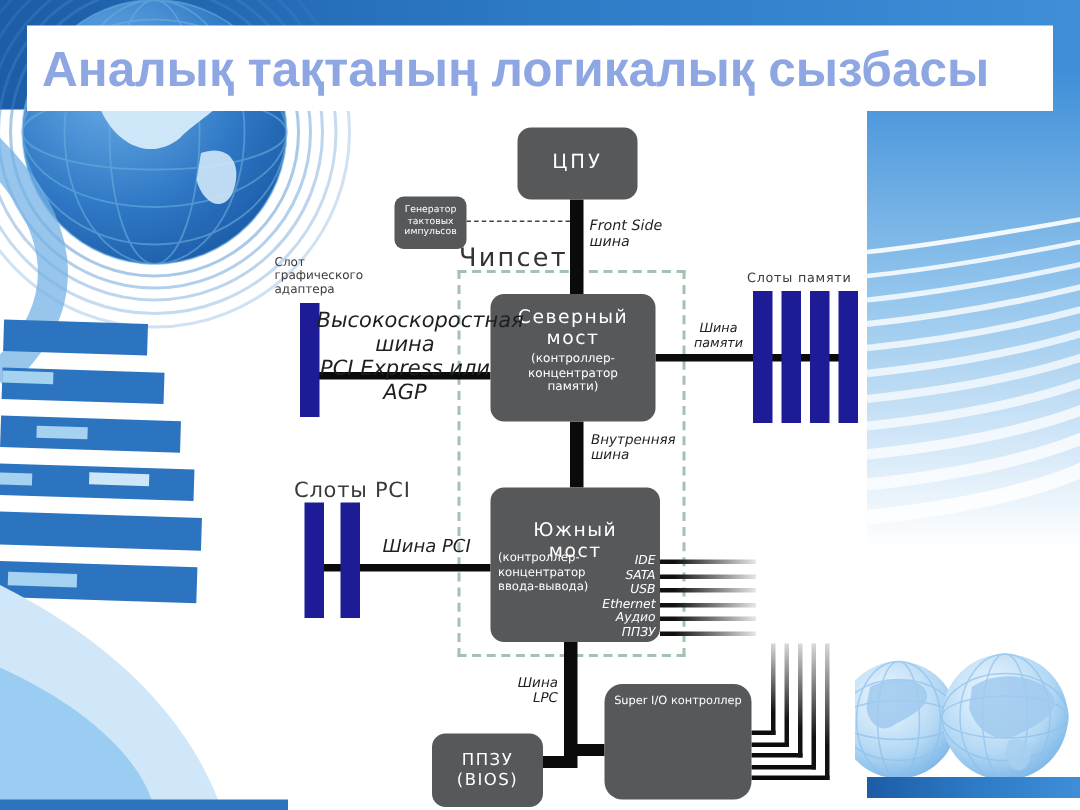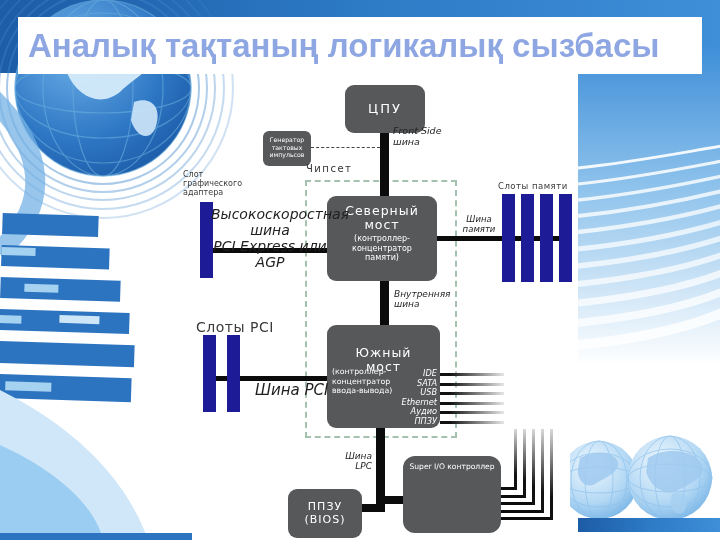--- a/index.html
+++ b/index.html
@@ -142,24 +142,24 @@
     <div style="line-height:48px;font-size:13px;letter-spacing:2px;">ЦПУ</div>
   </div>
 
   <div class="abs busline" style="left:380px;top:133px;width:9px;height:64px;"></div>
 
   <div class="abs gbox pre" style="left:263px;top:131px;width:48px;height:35px;font-size:6.2px;line-height:7.6px;padding-top:5px;border-radius:6px;">Генератор
 тактовых
 импульсов</div>
   <div class="abs" style="left:311px;top:147px;width:69px;border-top:1px dashed #444;z-index:1;"></div>
 
-  <div class="abs lbl itl pre" style="left:393px;top:126px;font-size:9.5px;">Front Side
+  <div class="abs lbl itl pre" style="left:393px;top:146px;font-size:9.5px;">Front Side
 шина</div>
 
-  <div class="abs lbl" style="left:306px;top:163px;font-size:10px;letter-spacing:1.5px;color:#333;">Чипсет</div>
+  <div class="abs lbl" style="left:306px;top:163px;font-size:17px;letter-spacing:1.5px;color:#333;">Чипсет</div>
   <div class="abs" style="left:305px;top:180px;width:152px;height:258px;border:2px dashed #a4c2ae;z-index:0;"></div>
 
   <div class="abs gbox" style="left:327px;top:196px;width:110px;height:85px;">
     <div class="pre" style="font-size:12.5px;letter-spacing:1px;line-height:14px;padding-top:8px;">Северный
 мост</div>
     <div class="pre" style="font-size:8px;line-height:9.5px;margin-top:2px;">(контроллер-
 концентратор
 памяти)</div>
   </div>
 
@@ -206,21 +206,21 @@
   <div class="abs fadeline-r" style="left:440px;top:392px;width:64px;height:3px;"></div>
   <div class="abs fadeline-r" style="left:440px;top:402px;width:64px;height:3px;"></div>
   <div class="abs fadeline-r" style="left:440px;top:411px;width:64px;height:3px;"></div>
   <div class="abs fadeline-r" style="left:440px;top:421px;width:64px;height:3px;"></div>
 
 
   <div class="abs lbl" style="left:196px;top:319px;font-size:14px;letter-spacing:0.5px;">Слоты PCI</div>
   <div class="abs busline" style="left:206px;top:376px;width:121px;height:5px;"></div>
   <div class="abs slotbar" style="left:203px;top:335px;width:13px;height:77px;"></div>
   <div class="abs slotbar" style="left:227px;top:335px;width:13px;height:77px;"></div>
-  <div class="abs lbl itl" style="left:255px;top:358px;font-size:15px;margin-top:24px;">Шина PCI</div>
+  <div class="abs lbl itl" style="left:255px;top:358px;font-size:12px;">Шина PCI</div>
 
   <div class="abs busline" style="left:376px;top:428px;width:9px;height:84px;"></div>
   <div class="abs busline" style="left:361px;top:504px;width:19px;height:8px;"></div>
   <div class="abs busline" style="left:383px;top:496px;width:20px;height:8px;"></div>
   <div class="abs lbl itl pre" style="left:336px;top:451px;width:36px;font-size:9px;text-align:right;">Шина
 LPC</div>
 
   <div class="abs gbox pre" style="left:288px;top:489px;width:74px;height:49px;font-size:11px;line-height:13px;letter-spacing:1px;padding-top:11px;">ППЗУ
 (BIOS)</div>
 

